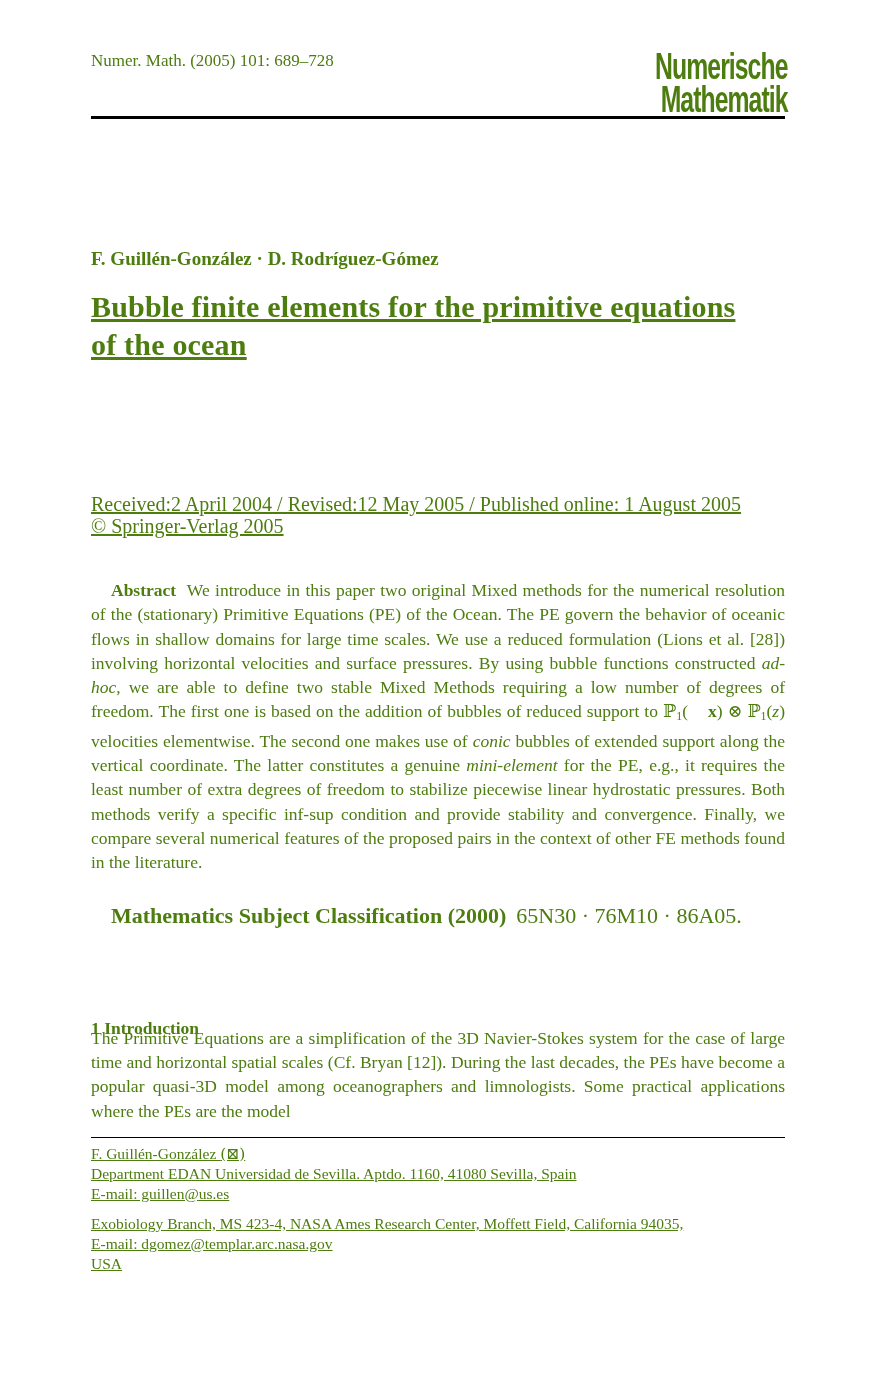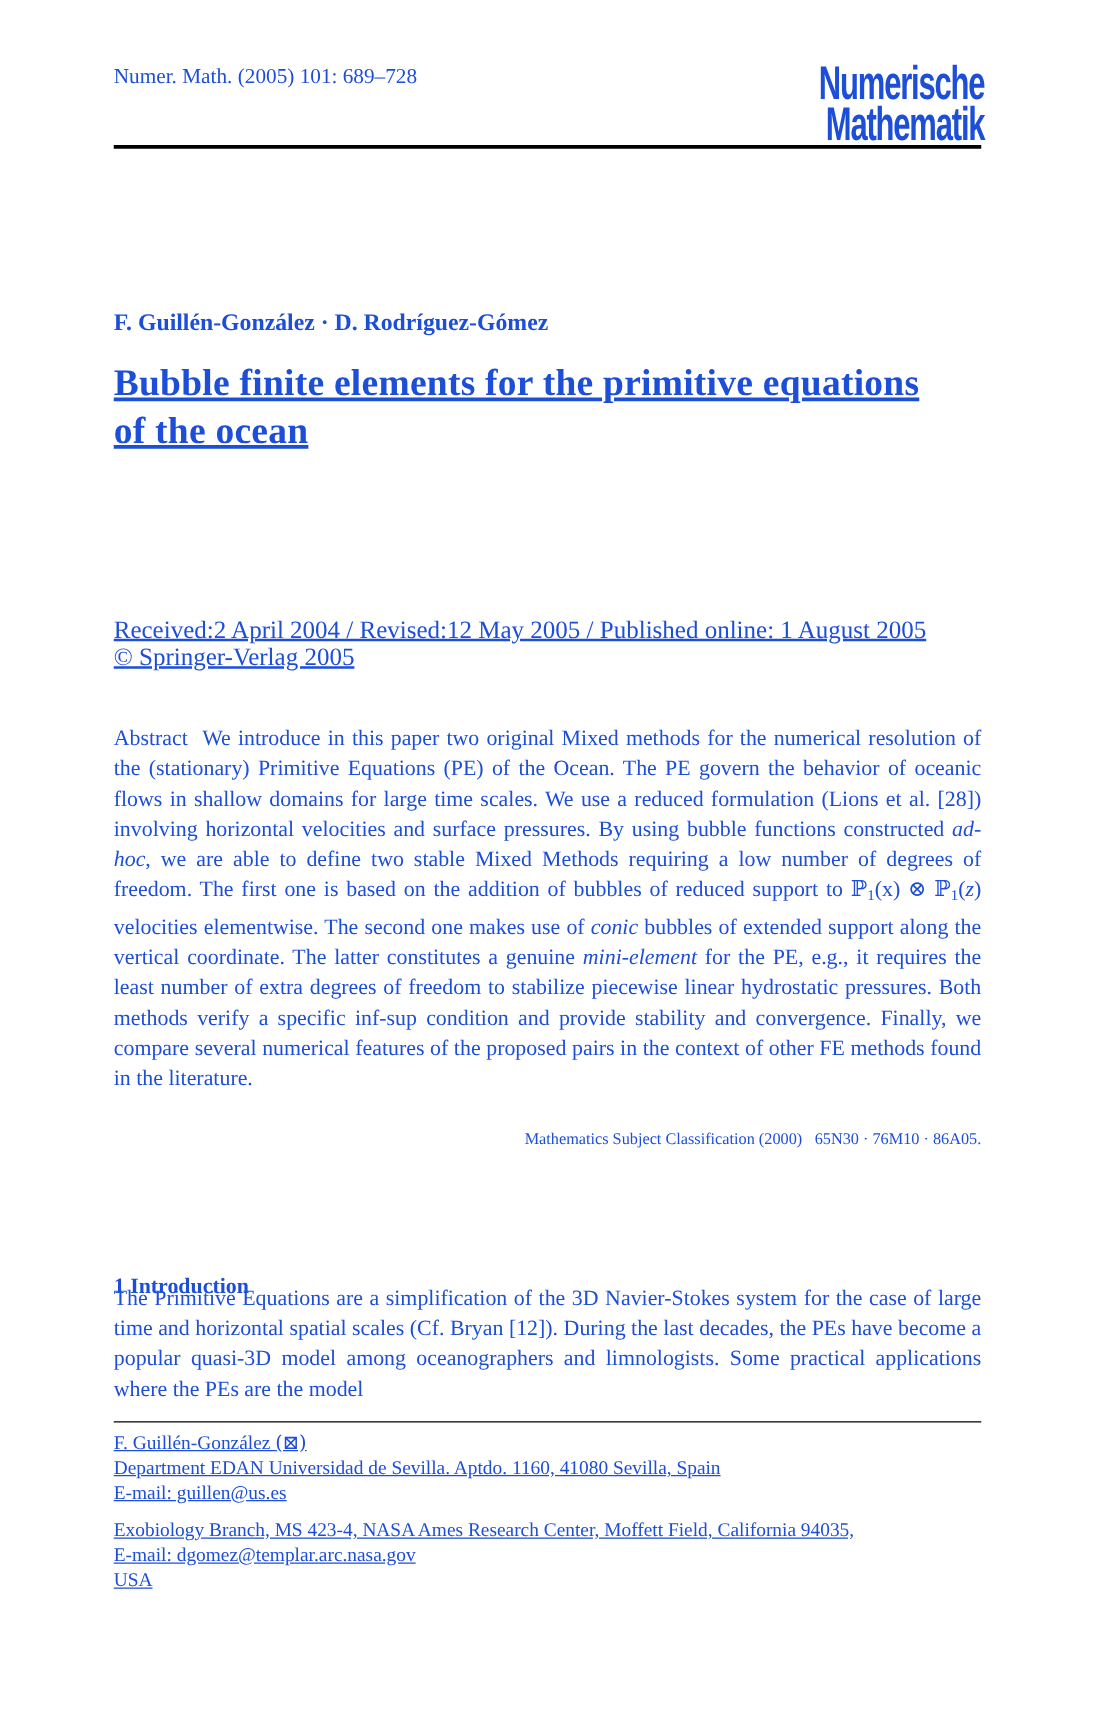--- a/index.html
+++ b/index.html
@@ -1,20 +1,20 @@
 <!DOCTYPE html>
 <html><head>
 <meta charset="utf-8">
 <style>
   html,body{margin:0;padding:0;background:#ffffff;}
   #page{
     position:relative;
     width:876px;height:1388px;
     background:#ffffff;
-    color:#1d4ed8;
+    color:#4d7c0f;
     font-family:"Liberation Serif","DejaVu Serif",serif;
     overflow:hidden;
   }
   
   #journal-ref{
     position:absolute;left:91px;top:50px;
     font-size:17px;line-height:21.5px;
   }
   #journal-logo{
     position:absolute;right:89px;top:50px;
@@ -46,29 +46,28 @@
     position:absolute;left:91px;top:494px;width:694px;
     font-size:20px;line-height:21.5px;text-decoration:underline;
   }
   
   #abstract-para{
     position:absolute;left:91px;top:578px;width:694px;
     font-size:17.5px;line-height:24.3px;
     text-align:justify;
   }
   
-  .b{font-weight:400;}
+  .b{font-weight:700;margin-left:20px;}
   .i{font-style:italic;}
   .sub{font-size:0.68em;vertical-align:-0.25em;}
   .m{font-family:"DejaVu Serif","DejaVu Sans",serif;}
   
   #msc-line{
     position:absolute;left:91px;top:903px;width:694px;
-    font-size:13px;
-    text-align:right;
+    font-size:22px;
   }
   #msc-codes{padding-left:10px;}
   
   #section-heading{
     position:absolute;left:91px;top:1018px;
     font-weight:700;font-size:17.5px;
   }
   #intro-para{
     position:absolute;left:91px;top:1026px;width:694px;
     font-size:17.5px;line-height:24.2px;

